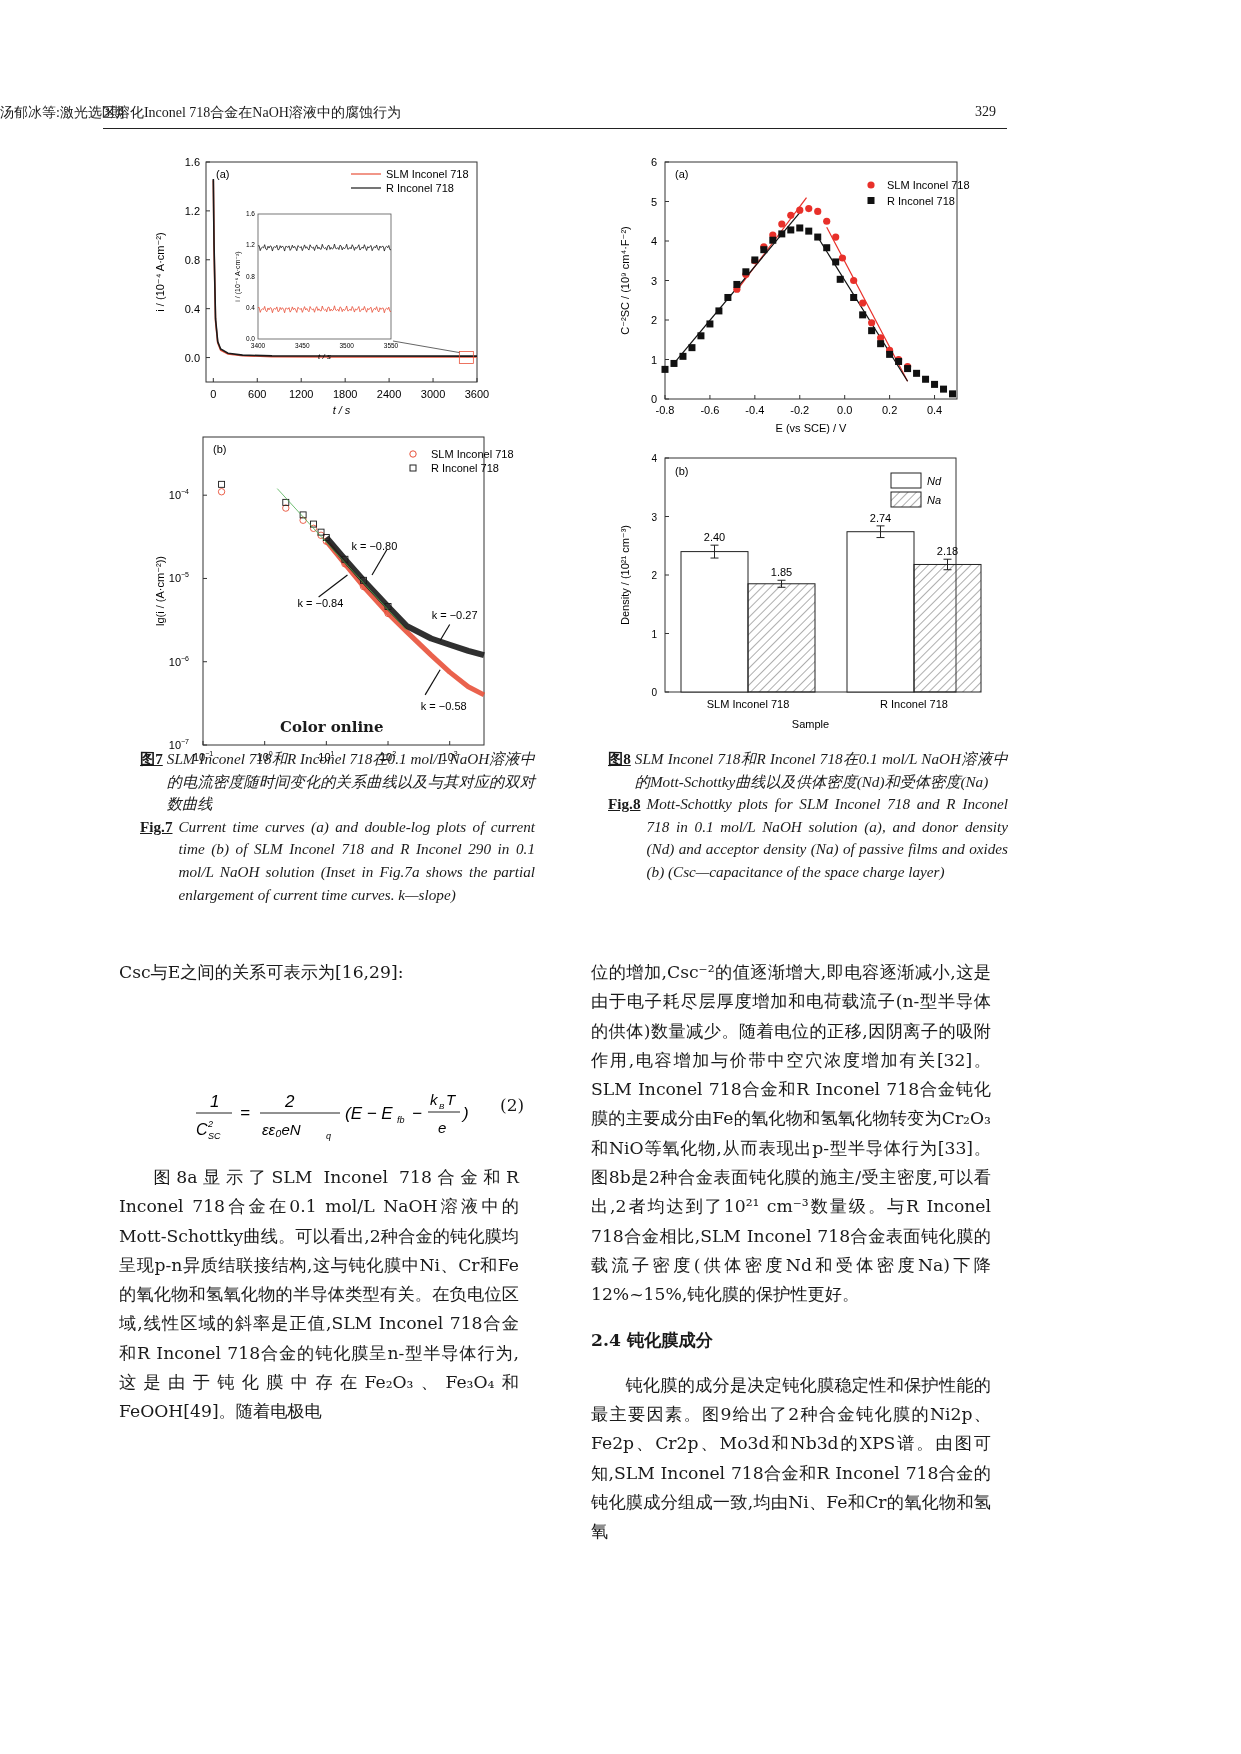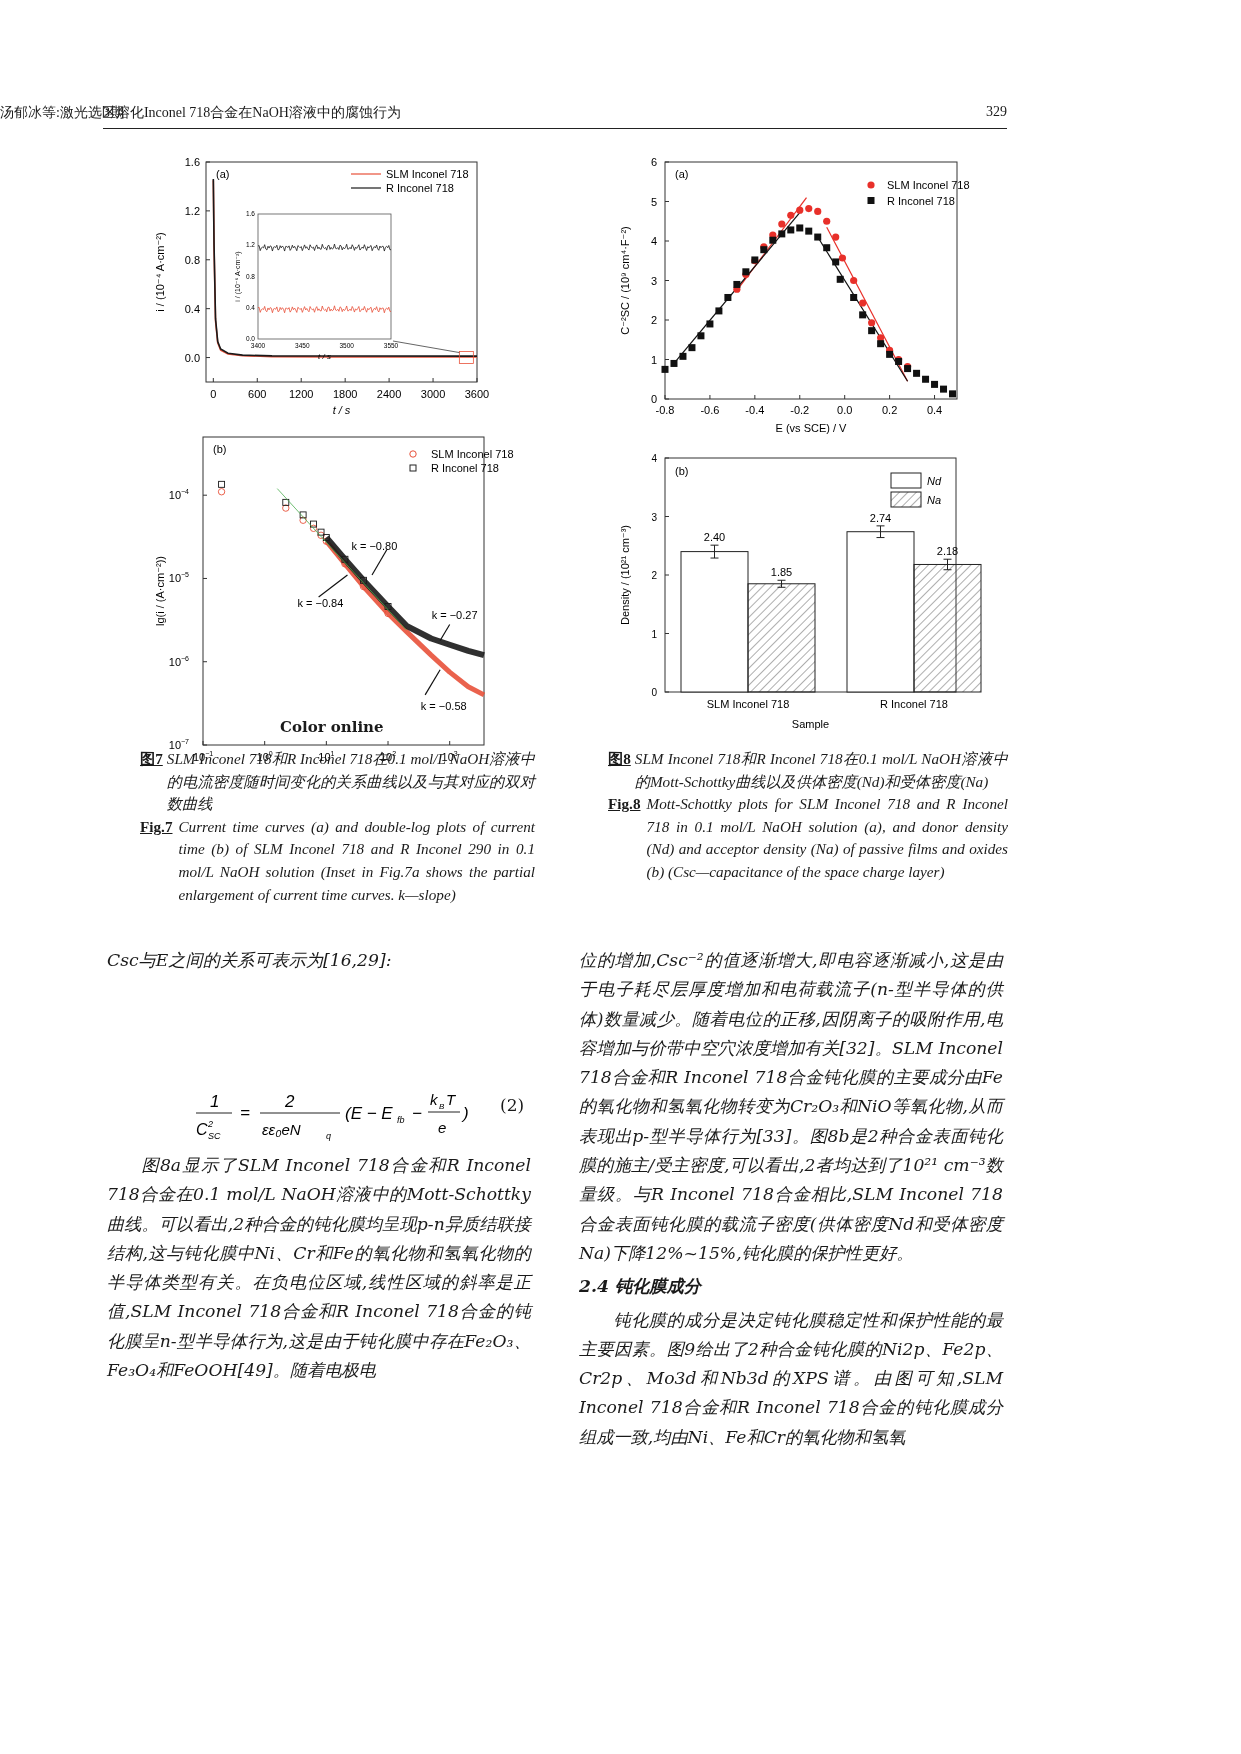--- a/index.html
+++ b/index.html
@@ -2,36 +2,36 @@
 <html><head>
 <meta charset="utf-8">
 <style>
   html,body{margin:0;padding:0;background:#fff;}
   body{width:1241px;height:1754px;position:relative;overflow:hidden;font-family:"DejaVu Serif","Liberation Serif",serif;color:#1a1a1a;}
   .abs{position:absolute;}
   .hdr{top:96px;font-size:14px;font-family:Liberation Serif, serif;margin-top:8px;}
   .rule{left:103px;width:904px;top:128px;height:1px;background:#222;}
   svg text{font-family:"Liberation Sans","DejaVu Sans",sans-serif;}
   .col{position:absolute;width:432px;font-size:17.2px;line-height:29.3px;text-align:justify;}
-  .col p{margin:4px;font-style:italic;}
+  .col p{margin:16px;}
   .ind{text-indent:2em;}
   .cap{position:absolute;font-size:15.2px;line-height:22.6px;font-family:"Liberation Serif","DejaVu Serif",serif;}
   .cap .row{display:flex;}
   .cap .lbl{font-weight:bold;white-space:nowrap;text-decoration:underline;}
   .cap .body{text-align:justify;font-style:italic;}
   .sec{font-weight:bold;}
   .eq{position:absolute;left:190px;top:1085px;width:345px;height:60px;font-style:italic;font-size:17px;}
   .colonline{position:absolute;left:280px;top:718px;font-weight:bold;font-size:15px;}
 </style>
 </head>
 <body>
 
 <div class="abs hdr" style="left:103px;">3期</div>
 <div class="abs hdr" style="left:0;width:1110px;text-align:left;">汤郁冰等:激光选区熔化Inconel 718合金在NaOH溶液中的腐蚀行为</div>
-<div class="abs hdr" style="left:975px;width:32px;text-align:right;">329</div>
+<div class="abs hdr" style="left:975px;width:32px;text-align:left;">329</div>
 <div class="abs rule"></div>
 
 <svg class="abs" style="left:150px;top:150px;" width="400" height="320" id="fig7a">
     <rect x="56" y="12" width="271" height="220" fill="none" stroke="#333" stroke-width="1"></rect>
     <line x1="63.32432432432432" y1="232" x2="63.32432432432432" y2="228" stroke="#333"></line>
     <text x="63.32432432432432" y="248" font-size="11" text-anchor="middle">0</text>
     <line x1="107.27027027027027" y1="232" x2="107.27027027027027" y2="228" stroke="#333"></line>
     <text x="107.27027027027027" y="248" font-size="11" text-anchor="middle">600</text>
     <line x1="151.21621621621622" y1="232" x2="151.21621621621622" y2="228" stroke="#333"></line>
     <text x="151.21621621621622" y="248" font-size="11" text-anchor="middle">1200</text>

